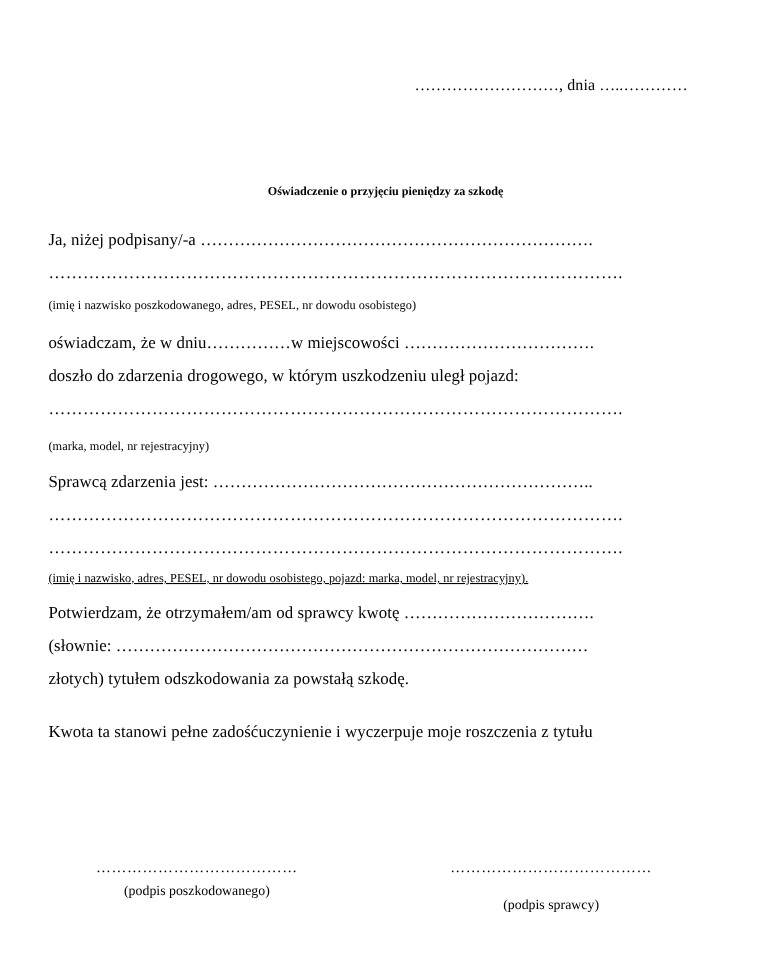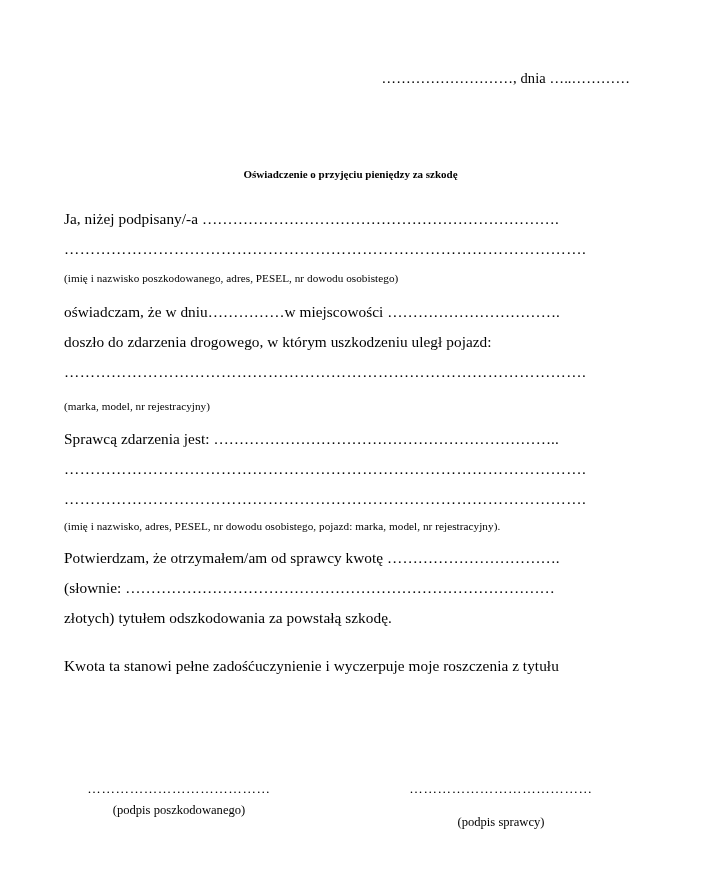--- a/index.html
+++ b/index.html
@@ -24,61 +24,61 @@
 
   
   .header-line {
     position: absolute;
     top: 68px;
     left: 372px;
     width: 258px;
     font-size: 14.5px;
     line-height: 20px;
     letter-spacing: 0.1px;
-    text-align: right;
+    text-align: center;
     white-space: nowrap;
   }
 
   
   .doc-title {
     position: absolute;
     top: 156px;
     left: 0;
     width: 701px;
     text-align: center;
     font-size: 11px;
     font-weight: bold;
     line-height: 22px;
   }
 
   
   .body-block {
     position: absolute;
     top: 204px;
-    left: 64px;
+    left: 44px;
     width: 570px;
   }
   .line {
     font-size: 15.3px;
     line-height: 30px;
     white-space: nowrap;
     letter-spacing: 0.05px;
   }
   .line.dots-only {
     letter-spacing: 0.4px;
   }
   .caption {
     font-size: 11.2px;
     line-height: 17px;
     white-space: nowrap;
     letter-spacing: 0.05px;
   }
   .caption.pad-top-a { margin-top: 6px; margin-bottom: 10px; }
   .caption.pad-top-b { margin-top: 11px; margin-bottom: 9px; }
-  .caption.pad-top-c { margin-top: 4px; margin-bottom: 8px; }
+  .caption.pad-top-c { margin-top: 4px; margin-bottom: 8px; text-decoration: underline; }
   .gap-md { height: 18px; }
 
   
   .sign-area {
     position: absolute;
     top: 782px;
     left: 0;
     width: 701px;
     height: 60px;
   }

